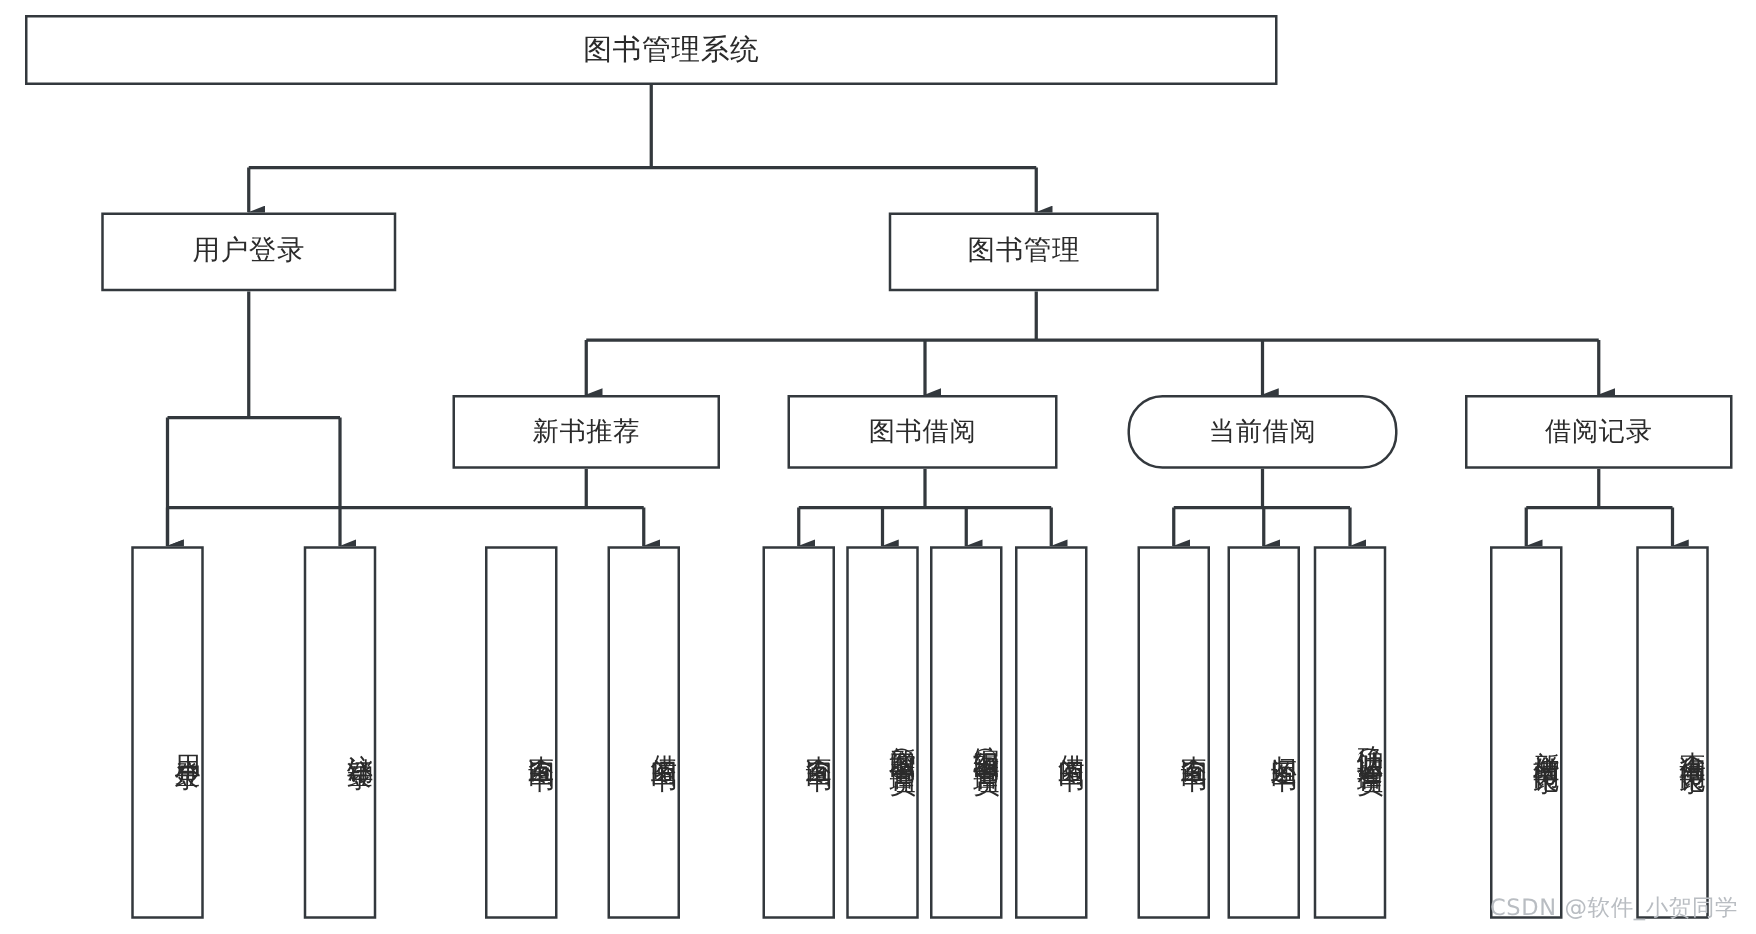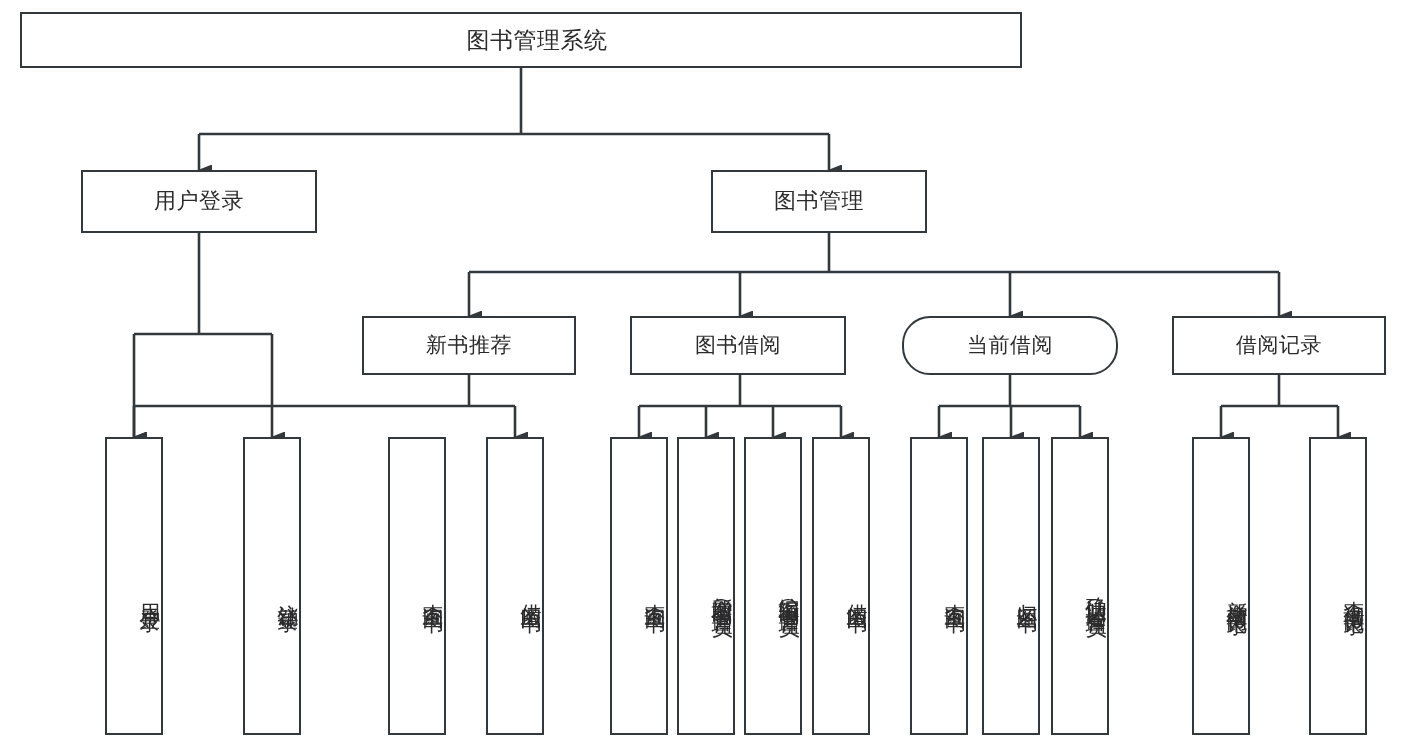--- a/index.html
+++ b/index.html
@@ -165,14 +165,15 @@
         <span>确认归还（管理员）</span>
       </div>
       <div class="node leaf" style="left: 1192px; top: 437px; width: 58px; height: 298px;">
         <span>新增借阅记录</span>
       </div>
       <div class="node leaf" style="left: 1309px; top: 437px; width: 58px; height: 298px;">
         <span>查询借阅记录</span>
       </div>
     </div>
 
+  <div class="watermark" style="left: 1192px; top: 714px;">CSDN @软件_小贺同学</div>
 
 </div>
 
 </body></html>

